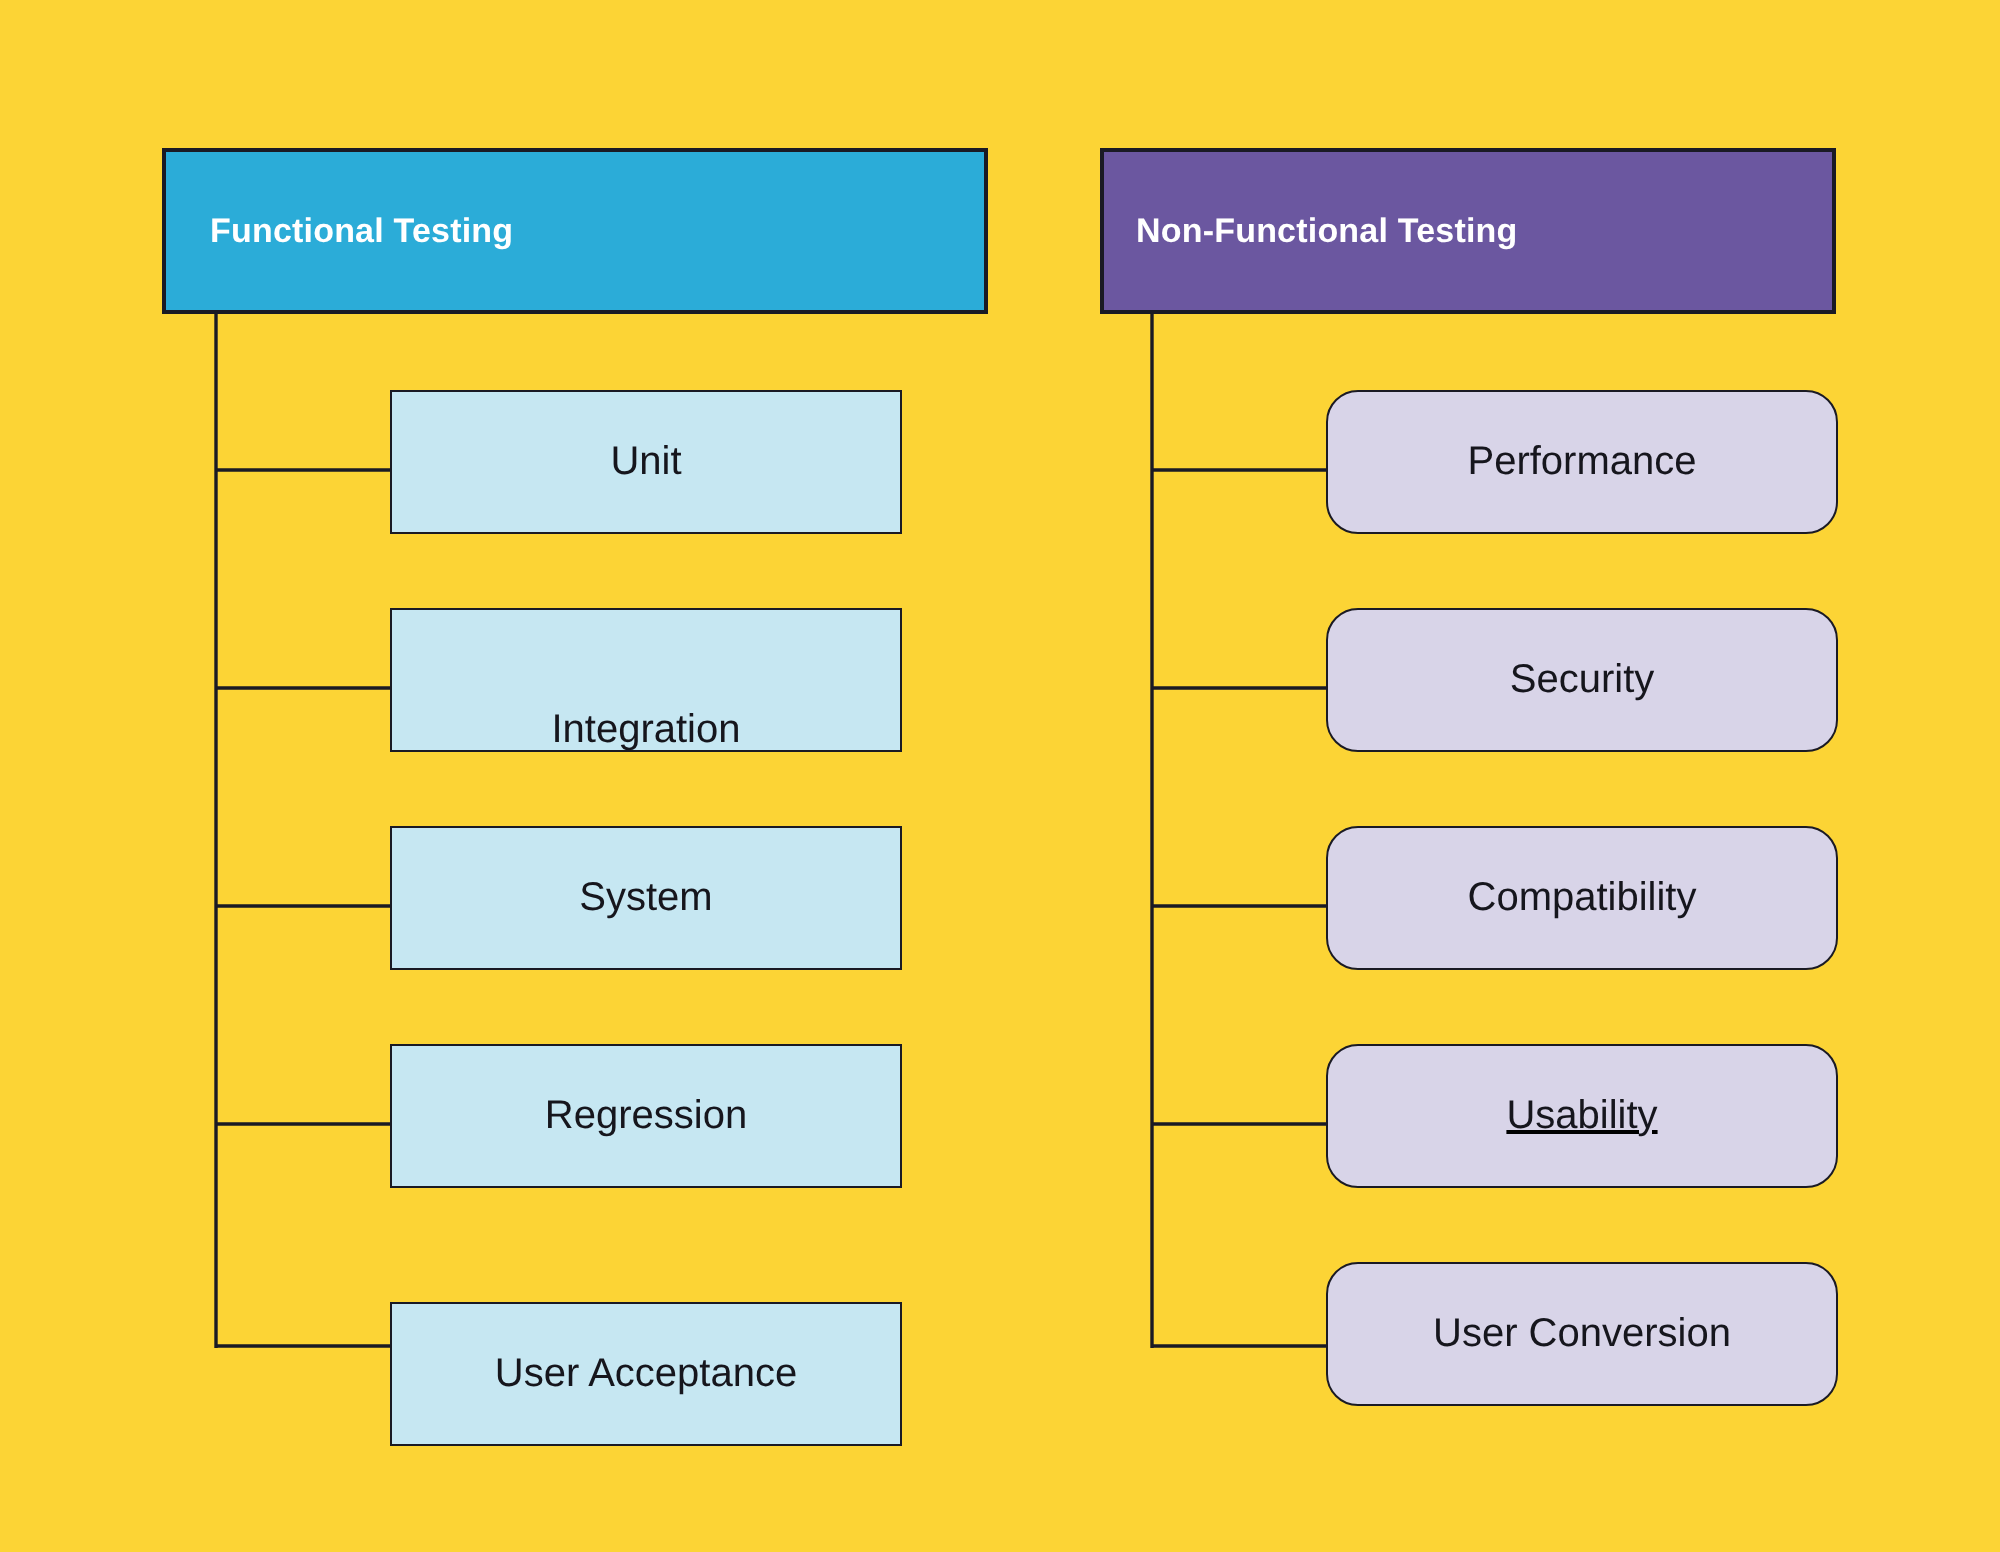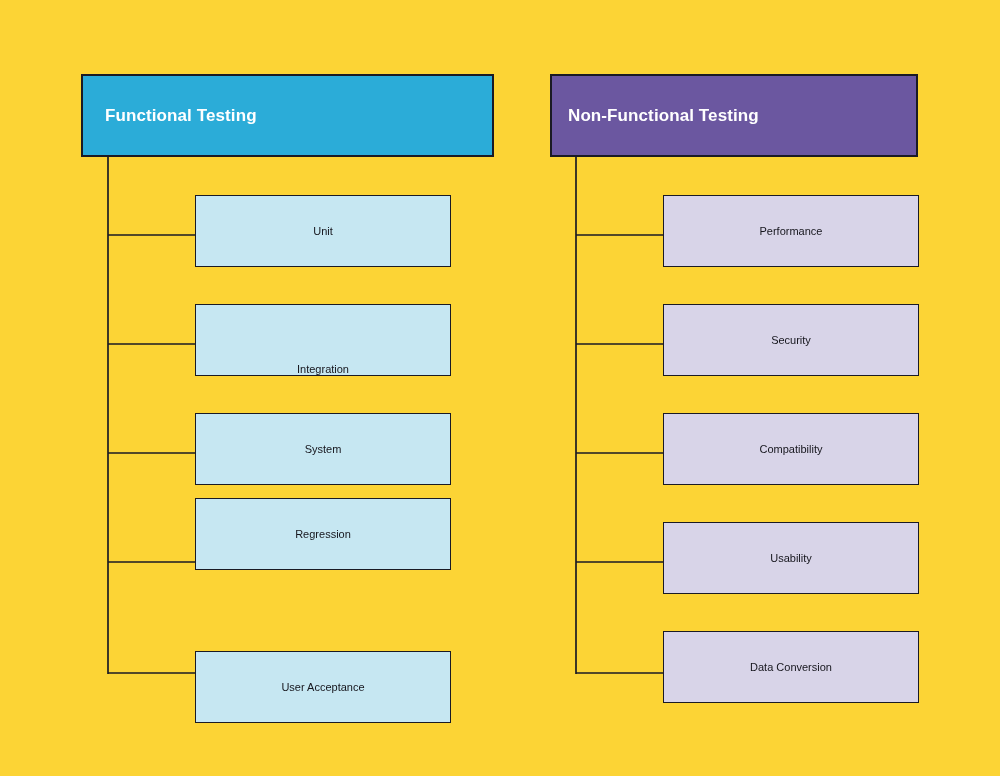--- a/index.html
+++ b/index.html
@@ -77,24 +77,25 @@
   }
   .branch.left .child-box {
     left: 114px;
     width: 256px;
     background: #C6E7F2;
   }
   .branch.right .child-box {
     left: 113px;
     width: 256px;
     background: #D8D4E8;
+    border-radius: 16px;
   }
   .child-label {
     color: #16161d;
-    font-size: 11px;
+    font-size: 20px;
     font-weight: normal;
     line-height: 1;
     text-align: center;
   }
 </style>
 </head>
 <body>
 
 <div id="diagram">
 
@@ -128,21 +129,21 @@
     </div>
 
     <div class="child-box" style="top:304px;align-items:flex-end;">
       <span class="child-label">Integration</span>
     </div>
 
     <div class="child-box" style="top:413px;">
       <span class="child-label">System</span>
     </div>
 
-    <div class="child-box" style="top:498px;align-items:center;">
+    <div class="child-box" style="top:522px;align-items:center;">
       <span class="child-label">Regression</span>
     </div>
 
     <div class="child-box" style="top:631px;margin-top:20px;">
       <span class="child-label">User Acceptance</span>
     </div>
   </div>
 
   <div class="branch right">
 
@@ -155,22 +156,22 @@
     </div>
 
     <div class="child-box" style="top:413px;">
       <span class="child-label">Compatibility</span>
     </div>
 
     <div class="child-box" style="top:304px;">
       <span class="child-label">Security</span>
     </div>
 
-    <div class="child-box" style="top:522px;">
+    <div class="child-box" style="top:522px;text-decoration:underline;">
       <span class="child-label">Usability</span>
     </div>
 
     <div class="child-box" style="top:631px;">
-      <span class="child-label">Data Conversion</span>
+      <span class="child-label">User Conversion</span>
     </div>
   </div>
 
 </div>
 
 </body></html>

